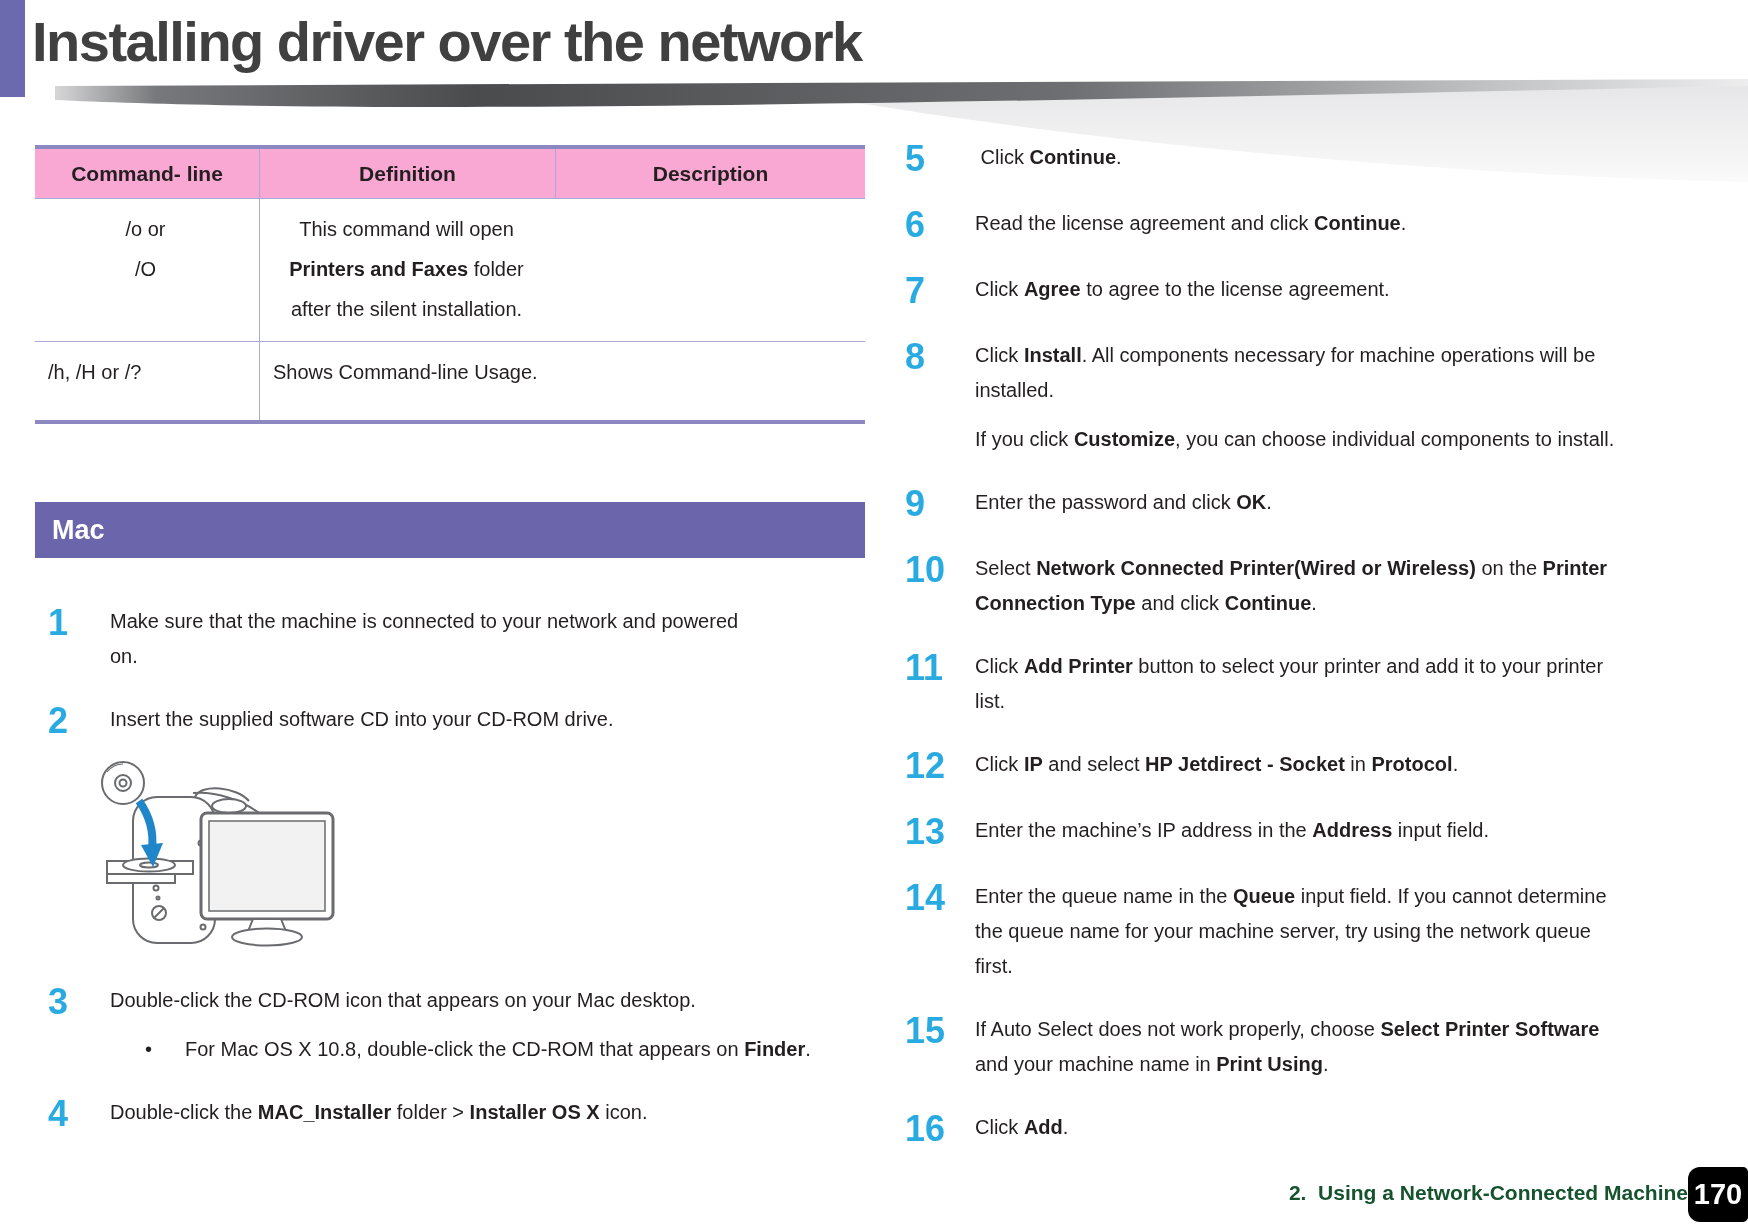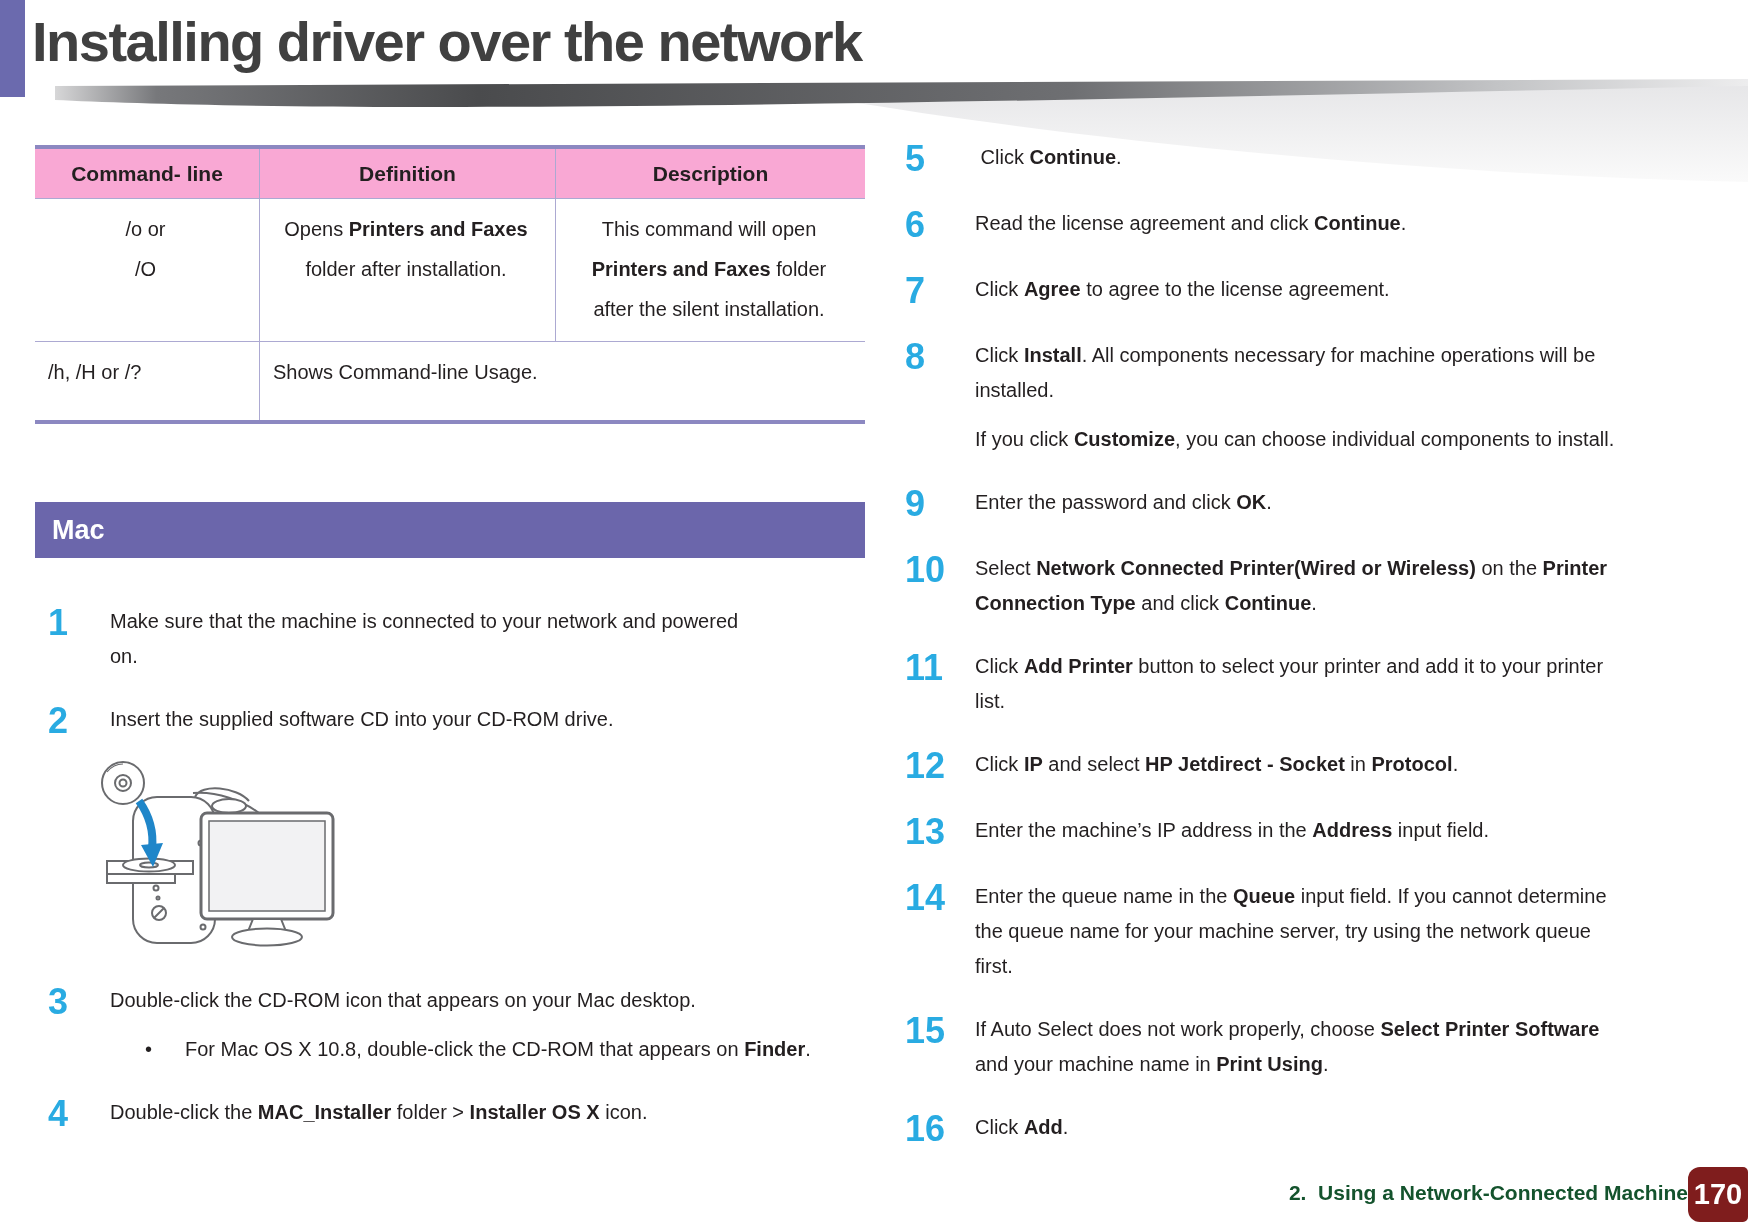--- a/index.html
+++ b/index.html
@@ -50,21 +50,21 @@
   .bullet-row{display:flex;margin-top:11px;}
   .bullet-dot{flex:none;width:40px;margin-left:35px;font-size:20px;line-height:35px;}
   .bullet-text{flex:1;}
 
   
   .illu{display:block;margin:20px 0 6px -13px;}
 
   
   .footer-chapter{position:absolute;right:60px;top:1181px;font-size:21px;font-weight:bold;
       color:#14532d;white-space:pre;}
-  .page-badge{position:absolute;right:0;top:1167px;width:60px;height:55px;background:#7f1d1d;
+  .page-badge{position:absolute;right:0;top:1167px;width:60px;height:55px;background:#000000;
       border-radius:12px 5px 5px 12px;color:#ffffff;font-size:29px;font-weight:bold;
       display:flex;align-items:center;justify-content:center;}
 </style>
 </head>
 <body>
 
 <svg class="swoosh" width="1748" height="200" viewBox="0 0 1748 200">
   <defs>
     <linearGradient id="g1" x1="0" y1="0" x2="1" y2="0">
       <stop offset="0" stop-color="#d7d7d8"></stop>
@@ -92,24 +92,20 @@
       <div class="t-h-cell cb">Command- line</div>
       <div class="t-h-cell cb">Definition</div>
       <div class="t-h-cell">Description</div>
     </div>
     <div id="table-body">
         <div class="t-row r0">
           <div class="t-cell cb">
             <div class="cell-line"><span>/o or</span></div>
             <div class="cell-line"><span>/O</span></div>
           </div>
-          <div class="t-cell cb">
-            <div class="cell-line"><span>Opens </span><span class="b">Printers and Faxes</span></div>
-            <div class="cell-line"><span>folder after installation.</span></div>
-          </div>
           <div class="t-cell">
             <div class="cell-line"><span>This command will open</span></div>
             <div class="cell-line"><span class="b">Printers and Faxes</span><span> folder</span></div>
             <div class="cell-line"><span>after the silent installation.</span></div>
           </div>
         </div>
         <div class="t-row r1">
           <div class="t-cell cb">
             <div class="cell-line"><span>/h, /H or /?</span></div>
           </div>

